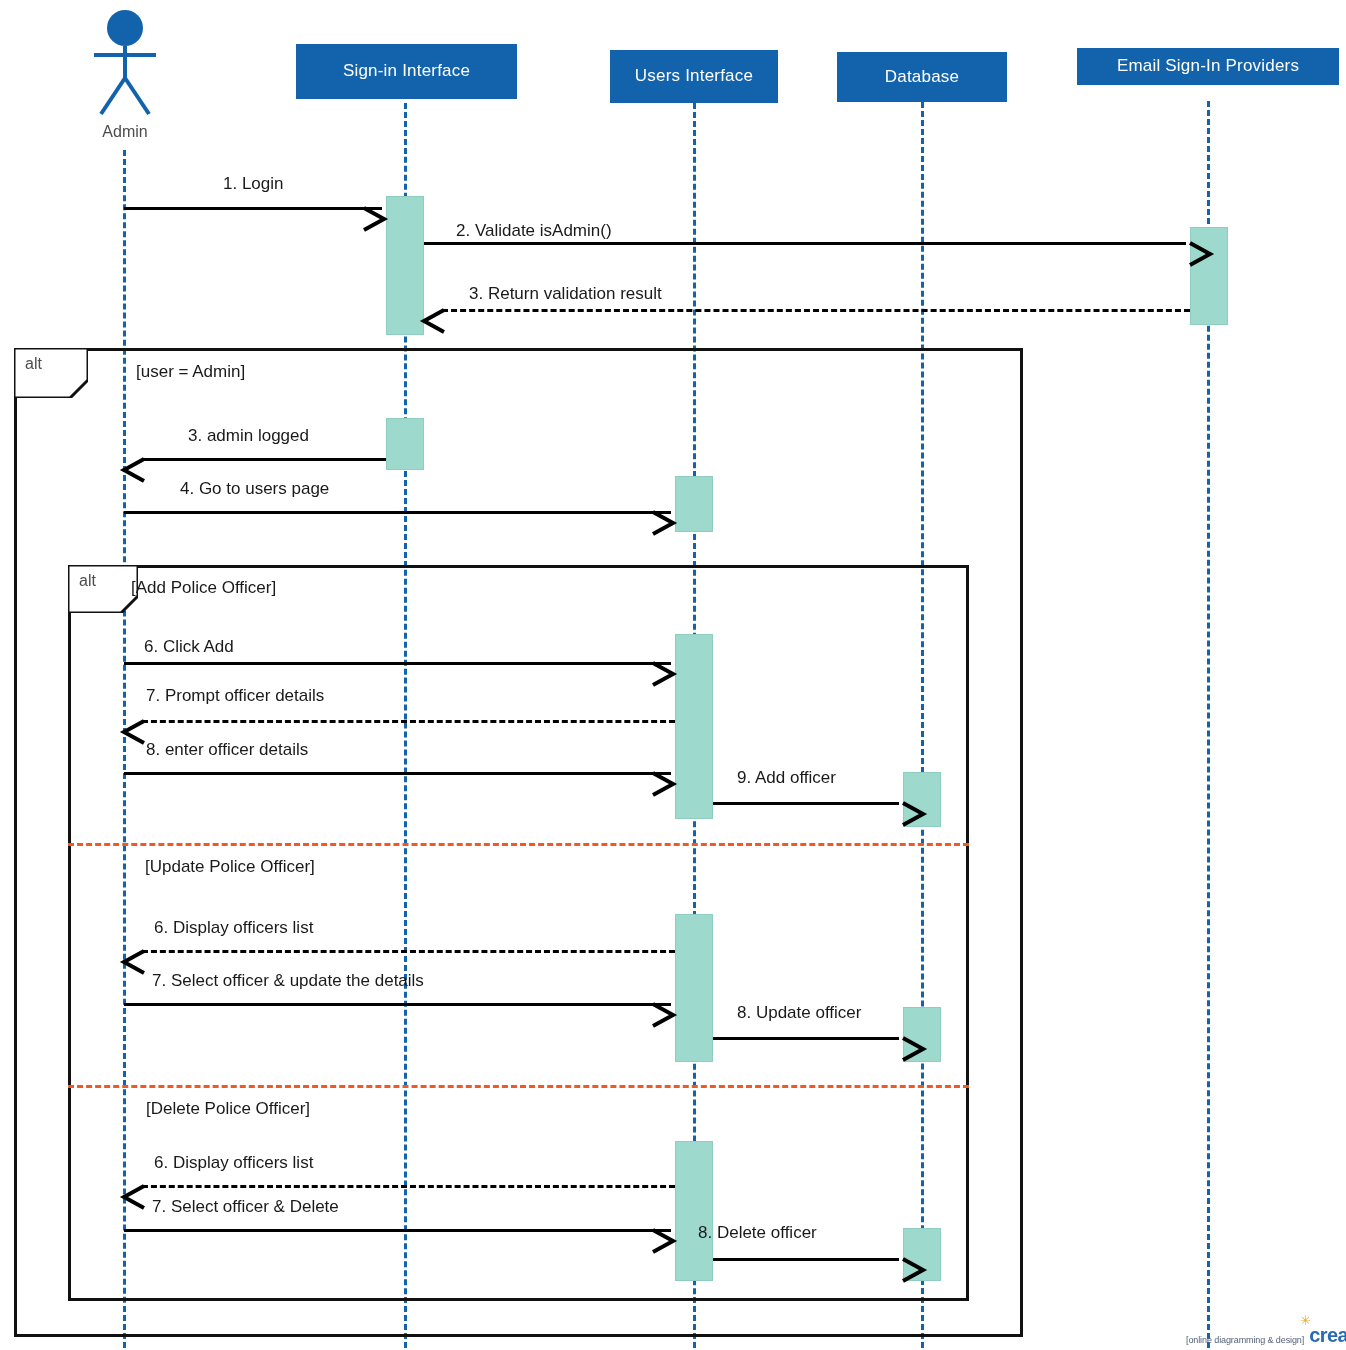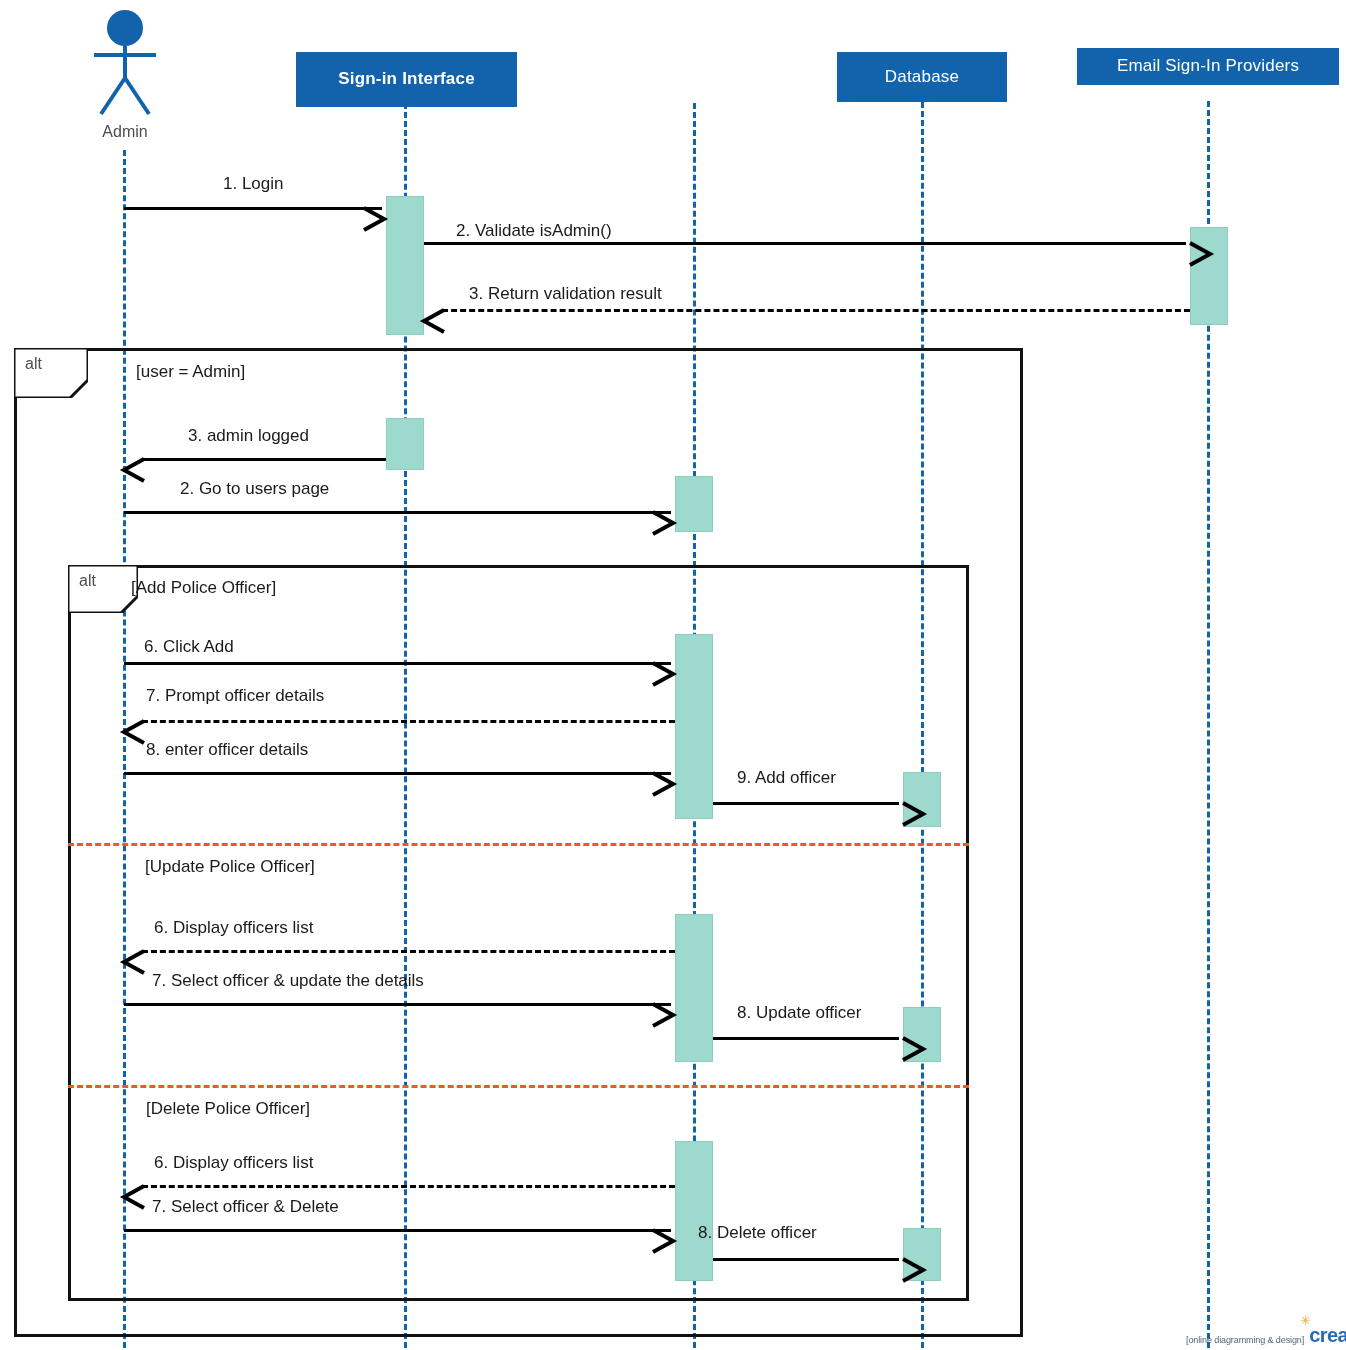--- a/index.html
+++ b/index.html
@@ -123,22 +123,25 @@
     position:absolute;
     font-size:13px;
     color:#f0a92b;
   }
 </style>
 </head>
 <body>
 
 <div id="canvas">
 
-  <div class="lifeline-head" style="left:296px;top:52px;width:221px;height:55px;font-weight:bold;">
+  <div class="lifeline-head" style="left:296px;top:44px;width:221px;height:55px;">
     <span>Sign-in Interface</span>
+  </div>
+  <div class="lifeline-head" style="left:610px;top:50px;width:168px;height:53px;">
+    <span>Users Interface</span>
   </div>
   <div class="lifeline-head" style="left:837px;top:52px;width:170px;height:50px;">
     <span>Database</span>
   </div>
   <div class="lifeline-head" style="left:1077px;top:48px;width:262px;height:37px;">
     <span>Email Sign-In Providers</span>
   </div>
 
   <div class="actor-wrap" style="left:82px;top:8px;width:86px;height:110px;">
     <svg width="86" height="110" viewBox="0 0 86 110">
@@ -216,21 +219,21 @@
   </div>
 
   <div class="msg-label" style="left:188px;top:426px;">3. admin logged</div>
   <div class="msg-line solid" style="left:142px;top:458px;width:244px;"></div>
   <div class="arrowhead" style="left:124px;top:458px;">
     <svg width="24" height="24" viewBox="0 -12 24 24">
         <path d="M20,-11 L0,0 L20,11" fill="none" stroke="#000" stroke-width="4"></path>
       </svg>
   </div>
 
-  <div class="msg-label" style="left:180px;top:479px;">2. Go to users page</div>
+  <div class="msg-label" style="left:180px;top:479px;">4. Go to users page</div>
   <div class="msg-line solid" style="left:124px;top:511px;width:547px;"></div>
   <div class="arrowhead" style="left:653px;top:511px;">
     <svg width="24" height="24" viewBox="-20 -12 24 24">
         <path d="M-20,-11 L0,0 L-20,11" fill="none" stroke="#000" stroke-width="4"></path>
       </svg>
   </div>
 
   <div class="msg-label" style="left:144px;top:637px;">6. Click Add</div>
   <div class="msg-line solid" style="left:124px;top:662px;width:547px;"></div>
   <div class="arrowhead" style="left:653px;top:662px;">

